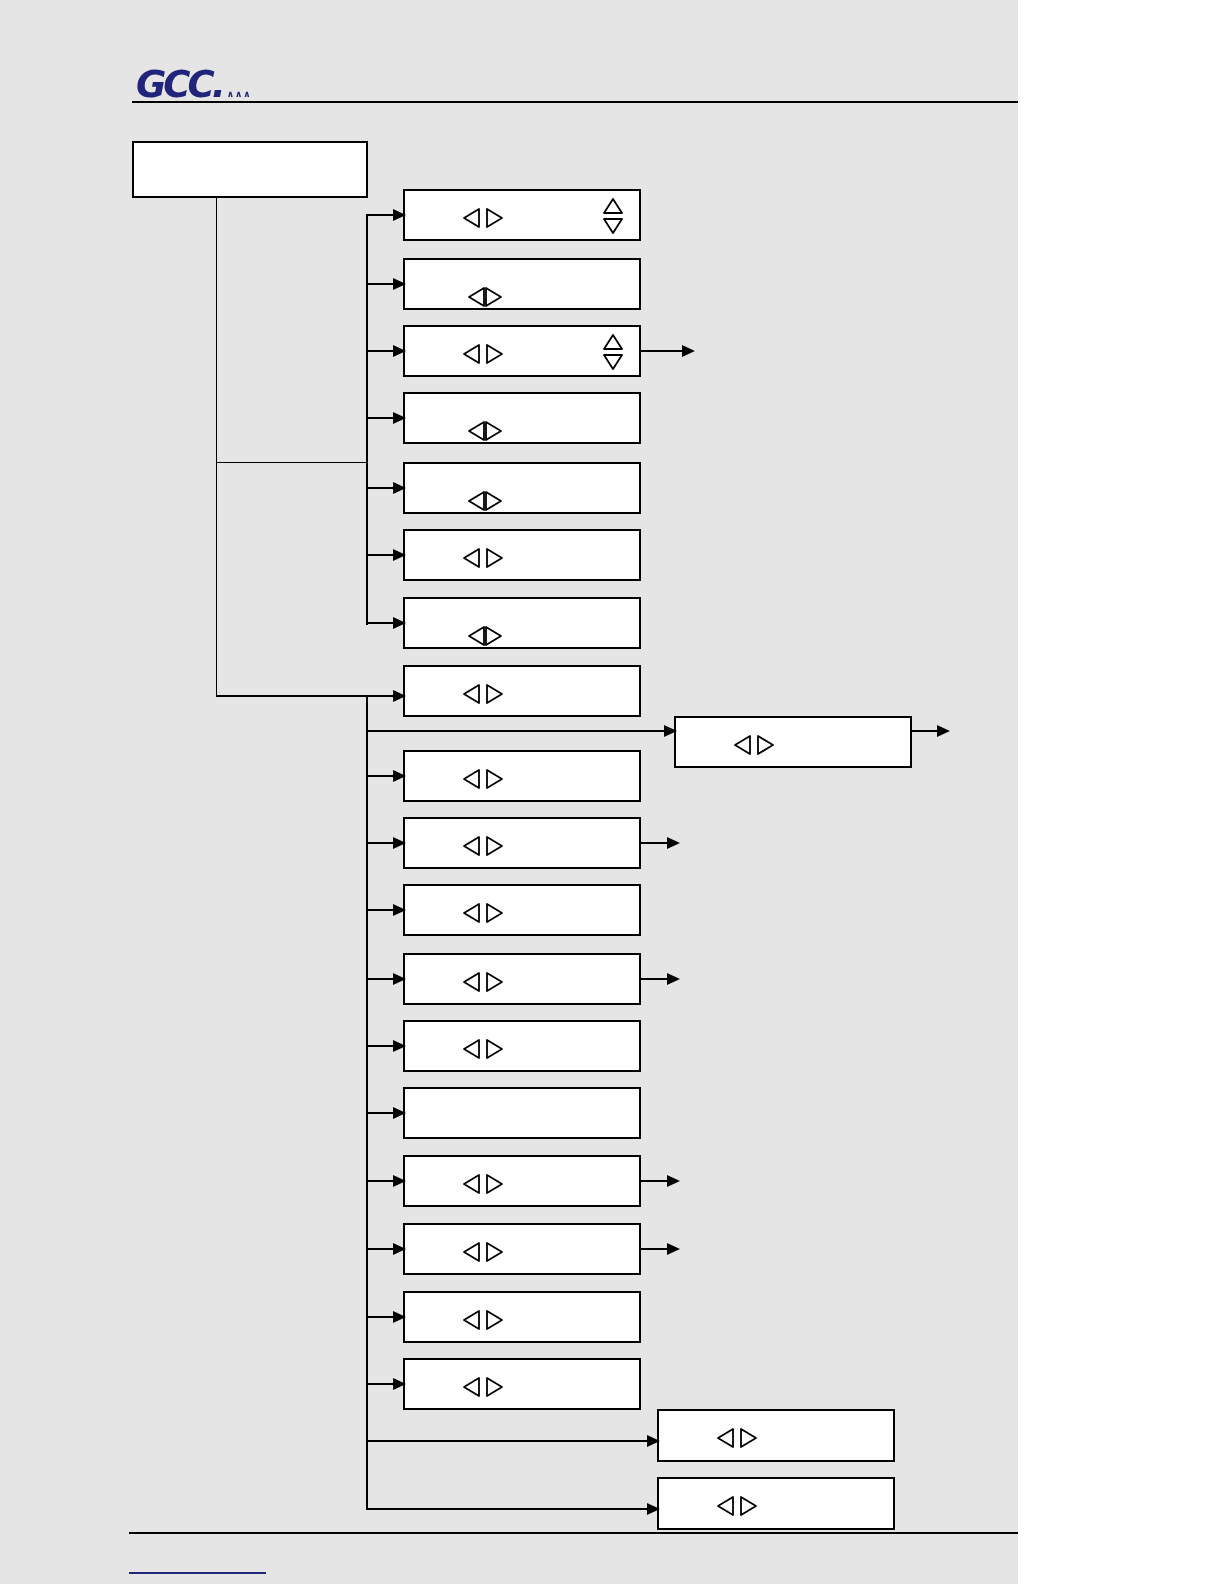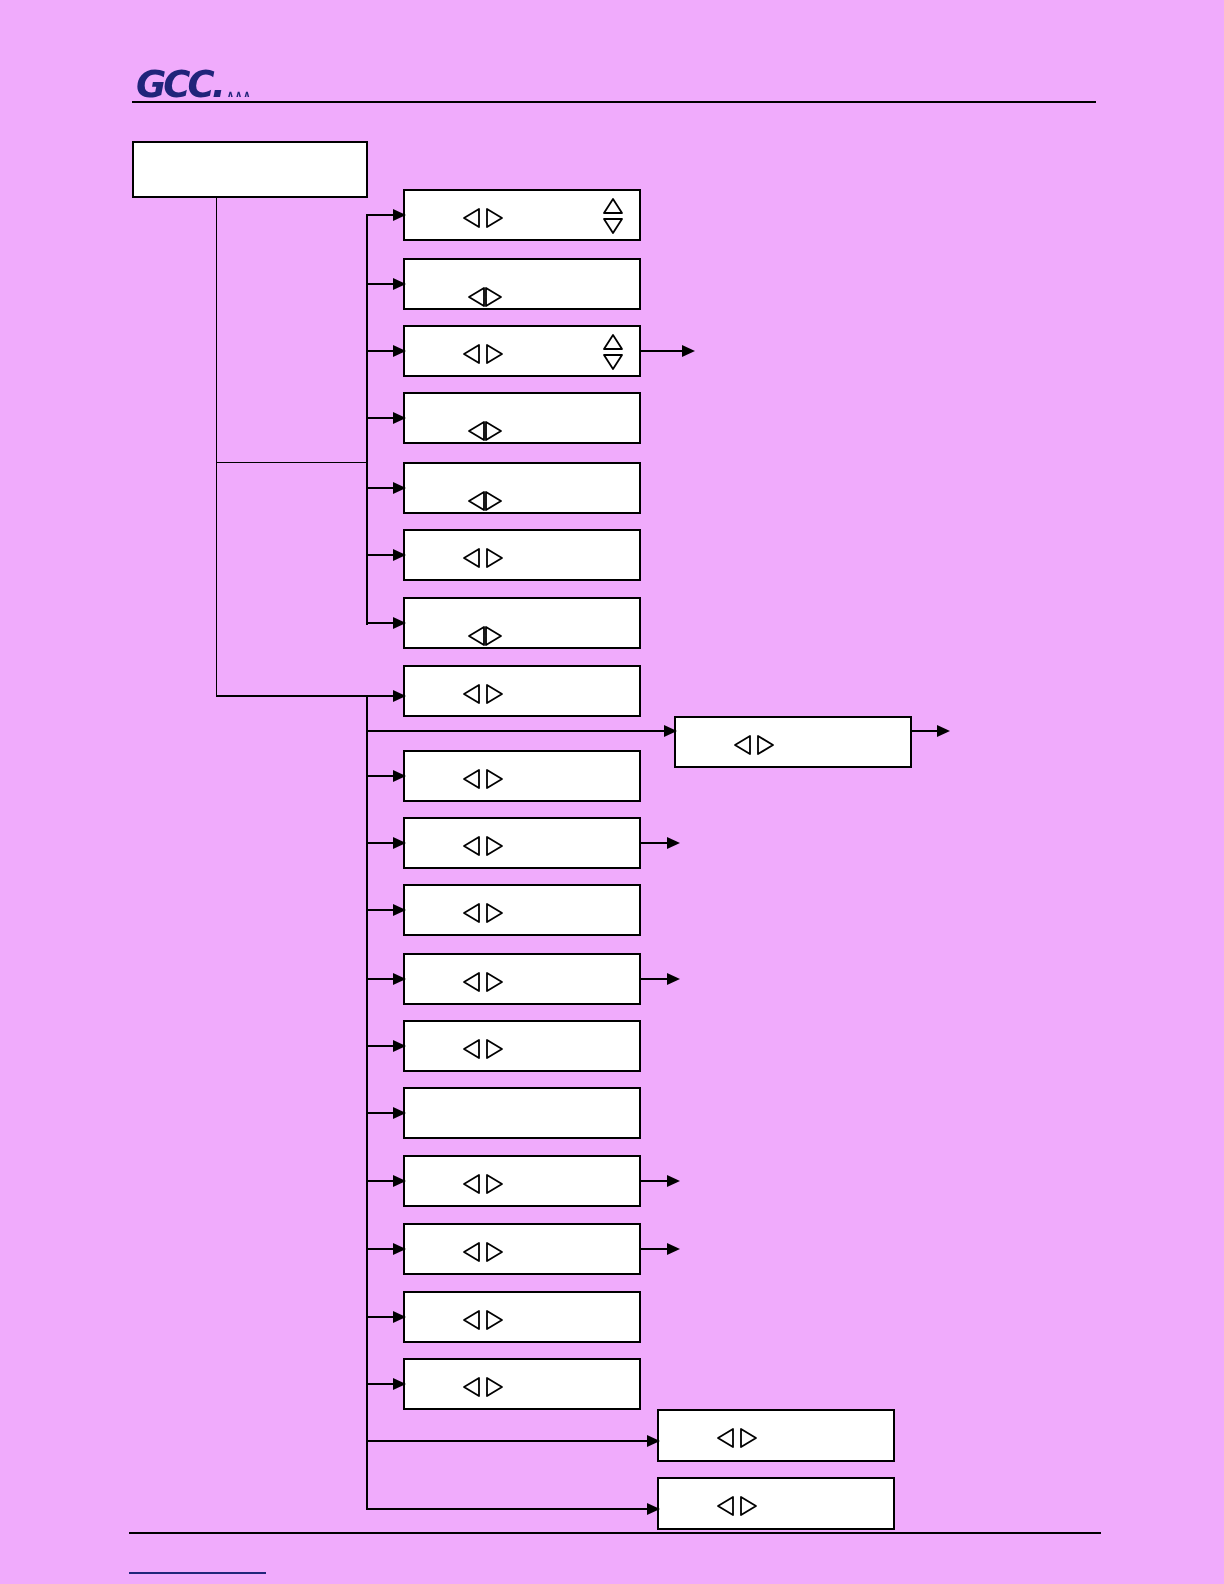--- a/index.html
+++ b/index.html
@@ -1,17 +1,17 @@
 <!DOCTYPE html>
 <html><head>
 <meta charset="utf-8">
 <style>
   html,body{margin:0;padding:0;background:#ffffff;}
   .page{
-    position:relative;width:1224px;height:1584px;background:#f0abfc;
+    position:relative;width:1018px;height:1584px;background:#e5e5e5;
     font-family:"Liberation Sans",sans-serif;overflow:hidden;
   }
   .logo{
     position:absolute;left:136px;top:66px;color:#20247a;
     font-family:"DejaVu Sans",sans-serif;font-style:italic;font-weight:bold;
     white-space:nowrap;line-height:1;
   }
   .logo-text{font-size:37px;letter-spacing:-3px;}
   .logo-dot{font-size:37px;}
   .logo-tail{font-size:9px;letter-spacing:1px;margin-left:1px;}

